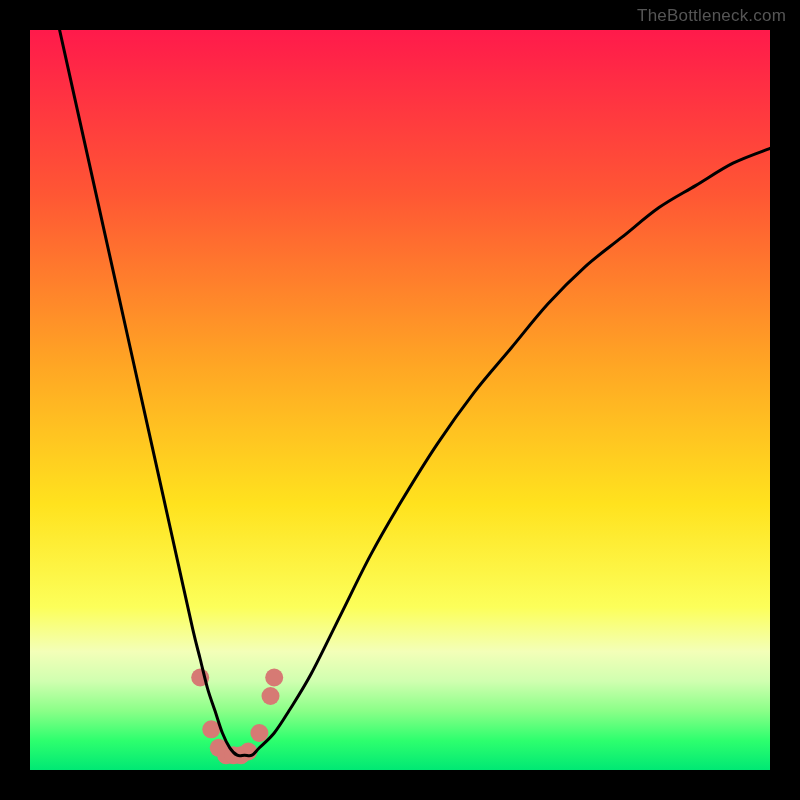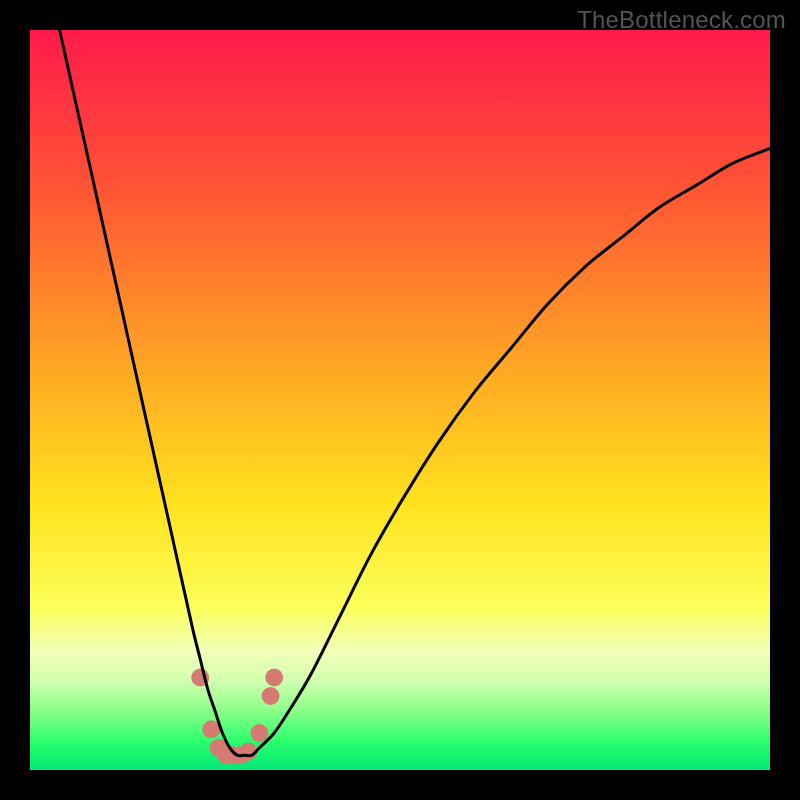--- a/index.html
+++ b/index.html
@@ -34,21 +34,21 @@
       #8bff88 92%,
       #2eff6e 96%,
       #00e874 100%
     );
   }
   .watermark {
     position: absolute;
     top: 6px;
     right: 14px;
     color: #555;
-    font-size: 24px;
+    font-size: 17px;
     font-weight: 400;
     letter-spacing: 0.2px;
   }
   svg.curve {
     position: absolute;
     left: 0;
     top: 0;
     width: 740px;
     height: 740px;
     overflow: visible;

